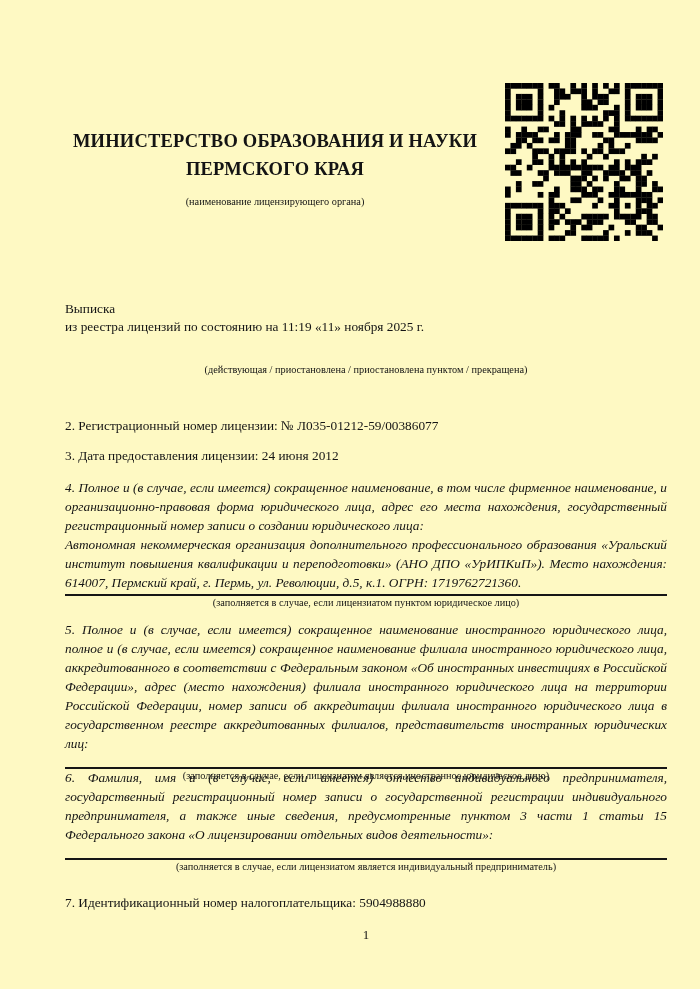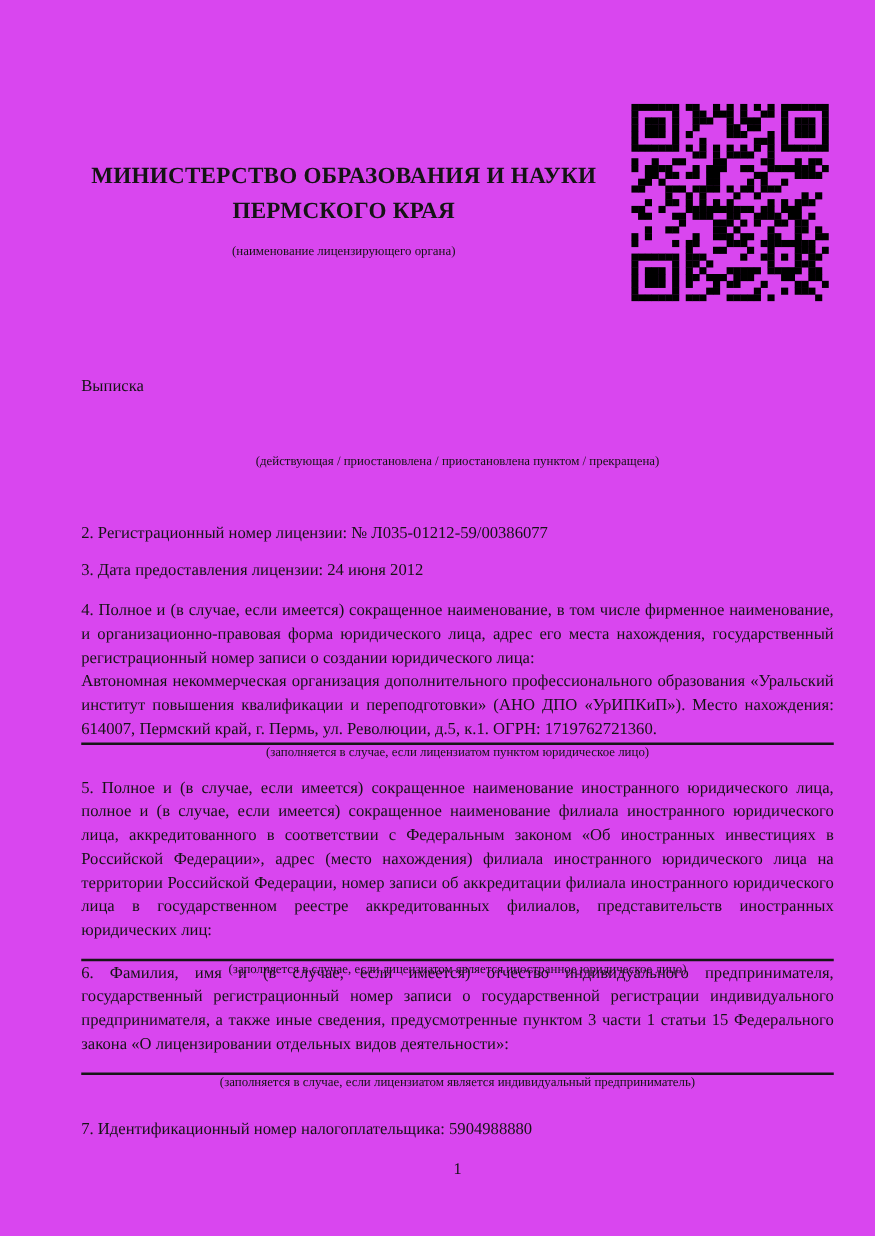--- a/index.html
+++ b/index.html
@@ -1,40 +1,40 @@
 <!DOCTYPE html>
 <html lang="ru"><head>
 <meta charset="utf-8">
 <style>
   html,body{margin:0;padding:0;background:#ffffff;}
   .page{
     position:relative;
     width:700px;height:989px;
-    background:#d946ef;
+    background:#fef9c3;
     font-family:"Liberation Serif", serif;
     color:#141414;
     overflow:hidden;
   }
   .header{
     position:absolute;left:60px;top:127px;width:430px;
     text-align:center;
   }
   .h-line{font-size:18.5px;font-weight:bold;line-height:28px;letter-spacing:.2px;}
   .h-caption{font-size:10.3px;line-height:14px;margin-top:12px;}
   .qr{position:absolute;left:505px;top:83px;width:158px;height:158px;}
   .title{
     position:absolute;left:65px;top:300px;width:602px;
     text-align:left;font-size:13.3px;line-height:17.5px;
   }
   .item{
     position:absolute;left:65px;width:602px;
     font-size:13.3px;line-height:19px;
   }
   .item p{margin:0;}
-  .just{text-align:justify;}
+  .just{text-align:justify;font-style:italic;}
   .caption{
     text-align:center;font-size:10.3px;line-height:14px;margin-top:3px;
   }
   .rule{border-top:2px solid #161616;margin-top:2px;height:0;}
   .rule-gap{margin-top:14px;}
   .pagenum{
     position:absolute;left:65px;top:927px;width:602px;
     text-align:center;font-size:13px;line-height:16px;
   }
 </style>
@@ -442,20 +442,21 @@
       <rect x="81.72" y="152.55" width="5.70" height="5.70"></rect>
       <rect x="87.17" y="152.55" width="5.70" height="5.70"></rect>
       <rect x="92.62" y="152.55" width="5.70" height="5.70"></rect>
       <rect x="98.07" y="152.55" width="5.70" height="5.70"></rect>
       <rect x="108.97" y="152.55" width="5.70" height="5.70"></rect>
       <rect x="147.10" y="152.55" width="5.70" height="5.70"></rect>
     </svg>
 
   <div class="title">
     <div>Выписка</div>
+    <div>из реестра лицензий по состоянию на 11:19 «11» ноября 2025 г.</div>
   </div>
 
   <div class="item" style="top:363px">
     <p class="caption">(действующая / приостановлена / приостановлена пунктом / прекращена)</p>
   </div>
 
   <div class="item" style="top:416px">
     <p>2. Регистрационный номер лицензии: № Л035-01212-59/00386077</p>
   </div>
 

